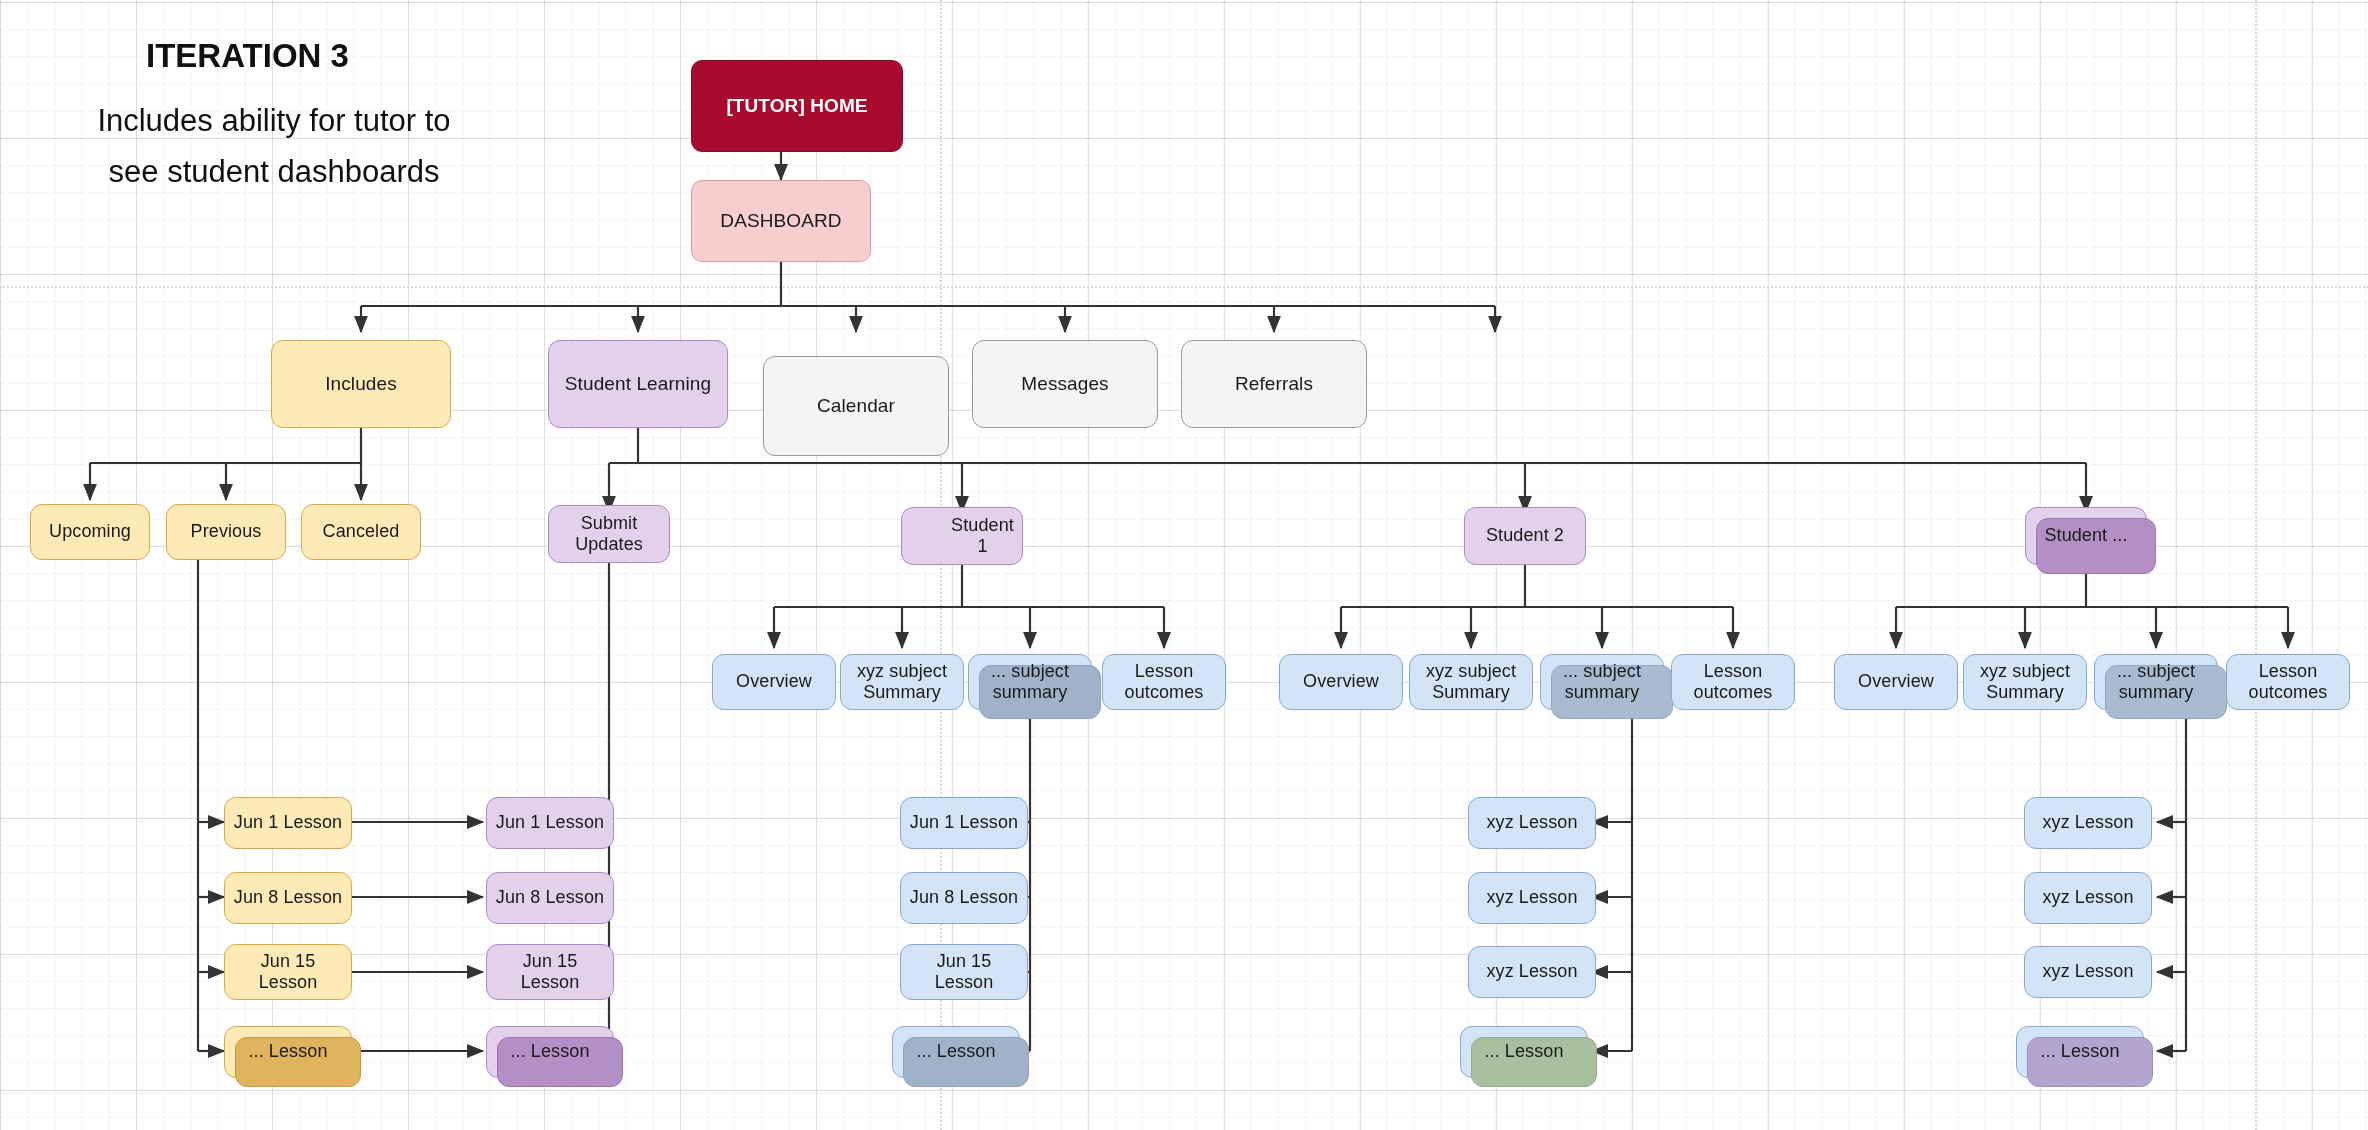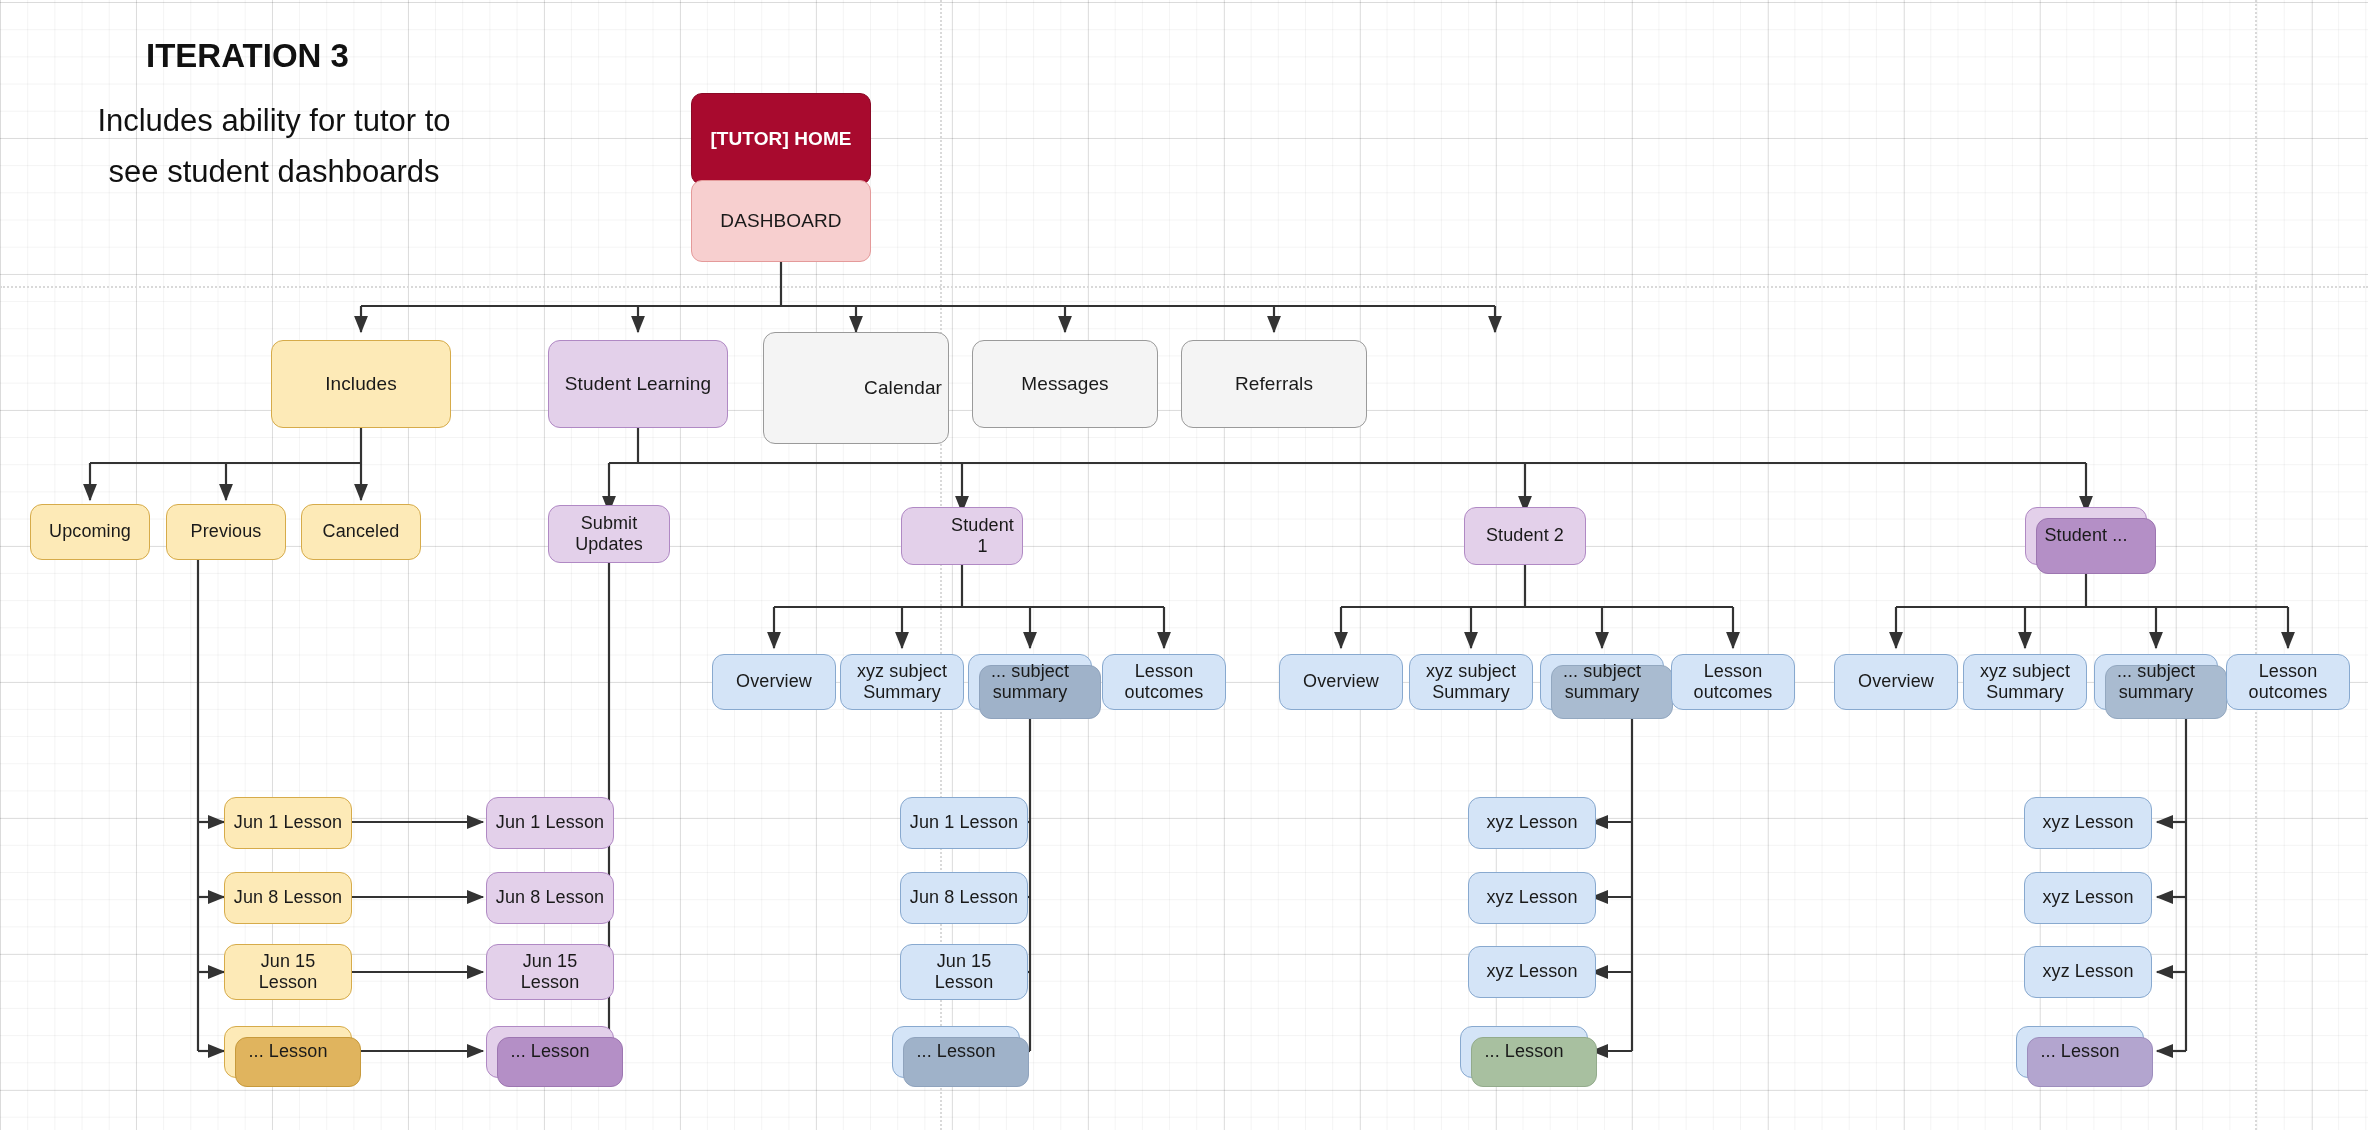--- a/index.html
+++ b/index.html
@@ -172,37 +172,37 @@
       <path d="M2186,897 L2157,897" marker-end="url(#ah)"></path>
       <path d="M2186,972 L2157,972" marker-end="url(#ah)"></path>
       <path d="M2186,1051 L2157,1051" marker-end="url(#ah)"></path>
     </g>
   </svg>
 
   <div class="title-main" style="left:146px;top:37px;font-size:33px;">ITERATION 3</div>
   <div class="title-sub" style="left:14px;top:100px;width:520px;font-size:31px;">Includes ability for tutor to</div>
   <div class="title-sub" style="left:14px;top:151px;width:520px;font-size:31px;">see student dashboards</div>
 
-  <div class="node n-home" style="left:691px;top:60px;width:180px;height:92px;margin-top:33px;">
+  <div class="node n-home" style="left:691px;top:60px;width:212px;height:92px;">
     <span>[TUTOR] HOME</span>
   </div>
 
   <div class="node n-dash" style="left:691px;top:180px;width:180px;height:82px;">
     <span>DASHBOARD</span>
   </div>
 
   <div class="node n-yellow" style="left:271px;top:340px;width:180px;height:88px;">
     <span>Includes</span>
   </div>
 
   <div class="node n-purple" style="left:548px;top:340px;width:180px;height:88px;">
     <span>Student Learning</span>
   </div>
 
-  <div class="node n-grey" style="left:763px;top:332px;width:186px;height:112px;justify-content:flex-end;">
+  <div class="node n-grey" style="left:763px;top:356px;width:186px;height:100px;">
     <span>Calendar</span>
   </div>
 
   <div class="node n-grey" style="left:972px;top:340px;width:186px;height:88px;">
     <span>Messages</span>
   </div>
 
   <div class="node n-grey" style="left:1181px;top:340px;width:186px;height:88px;">
     <span>Referrals</span>
   </div>

